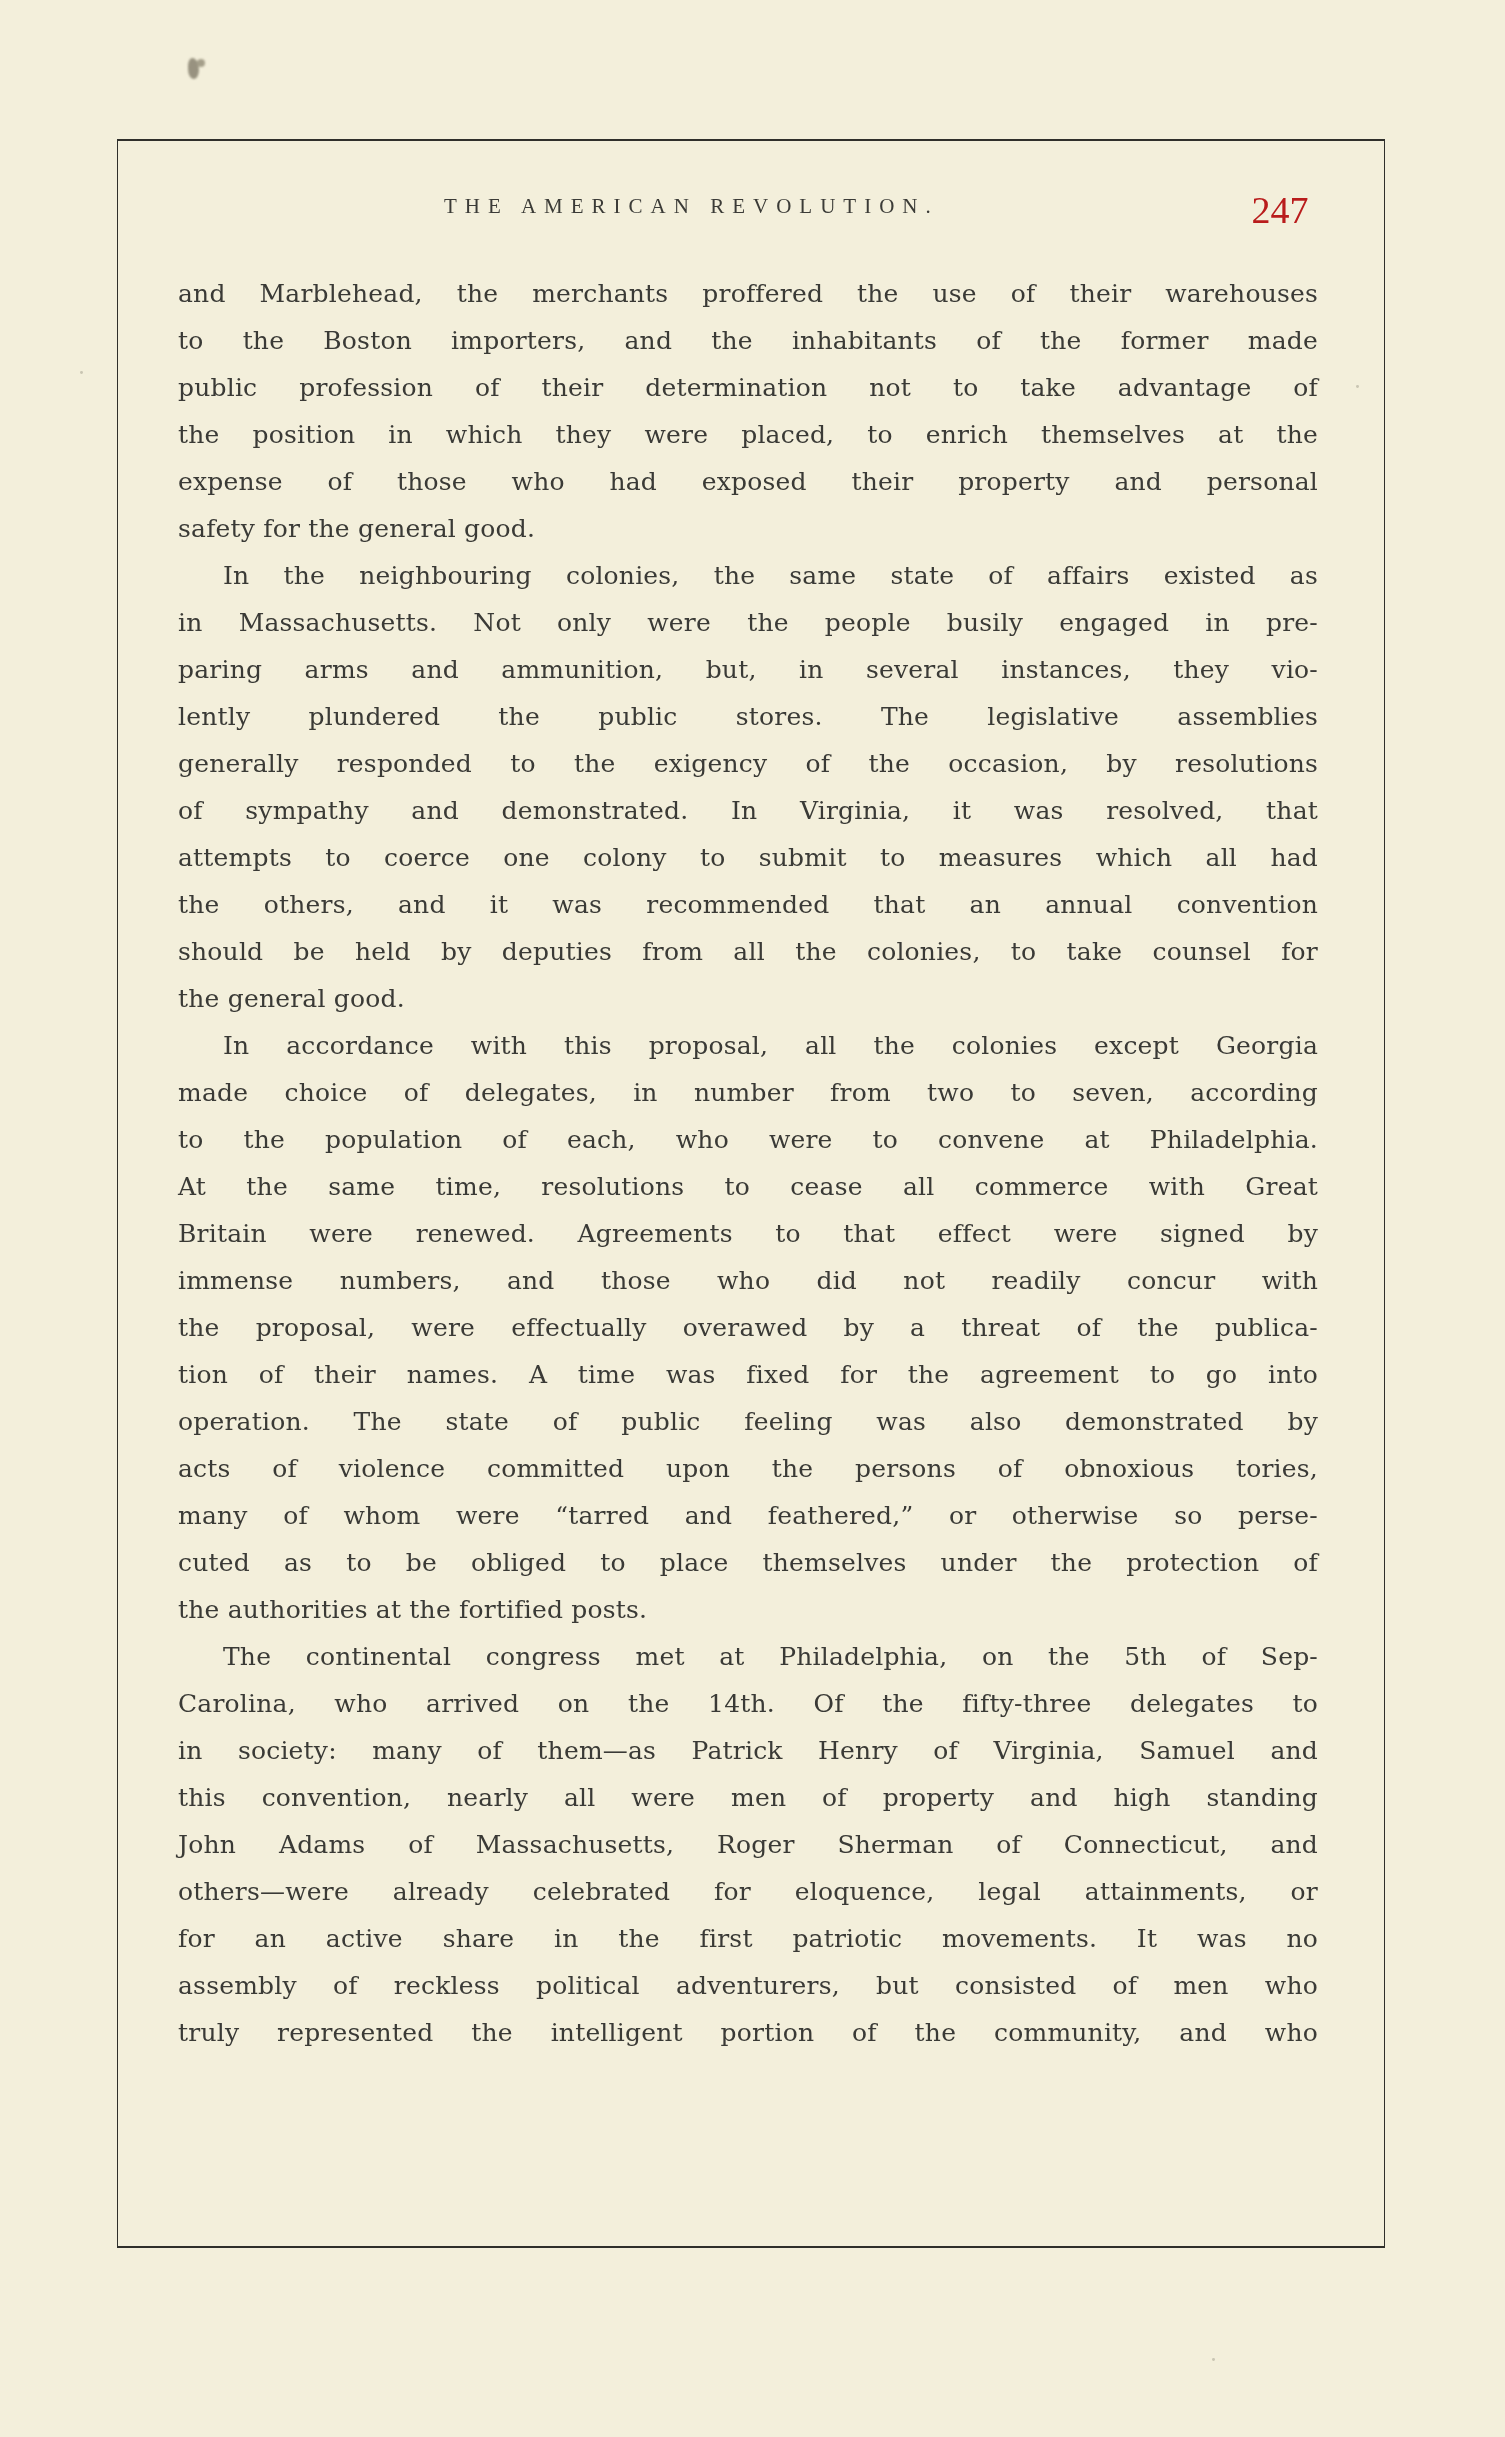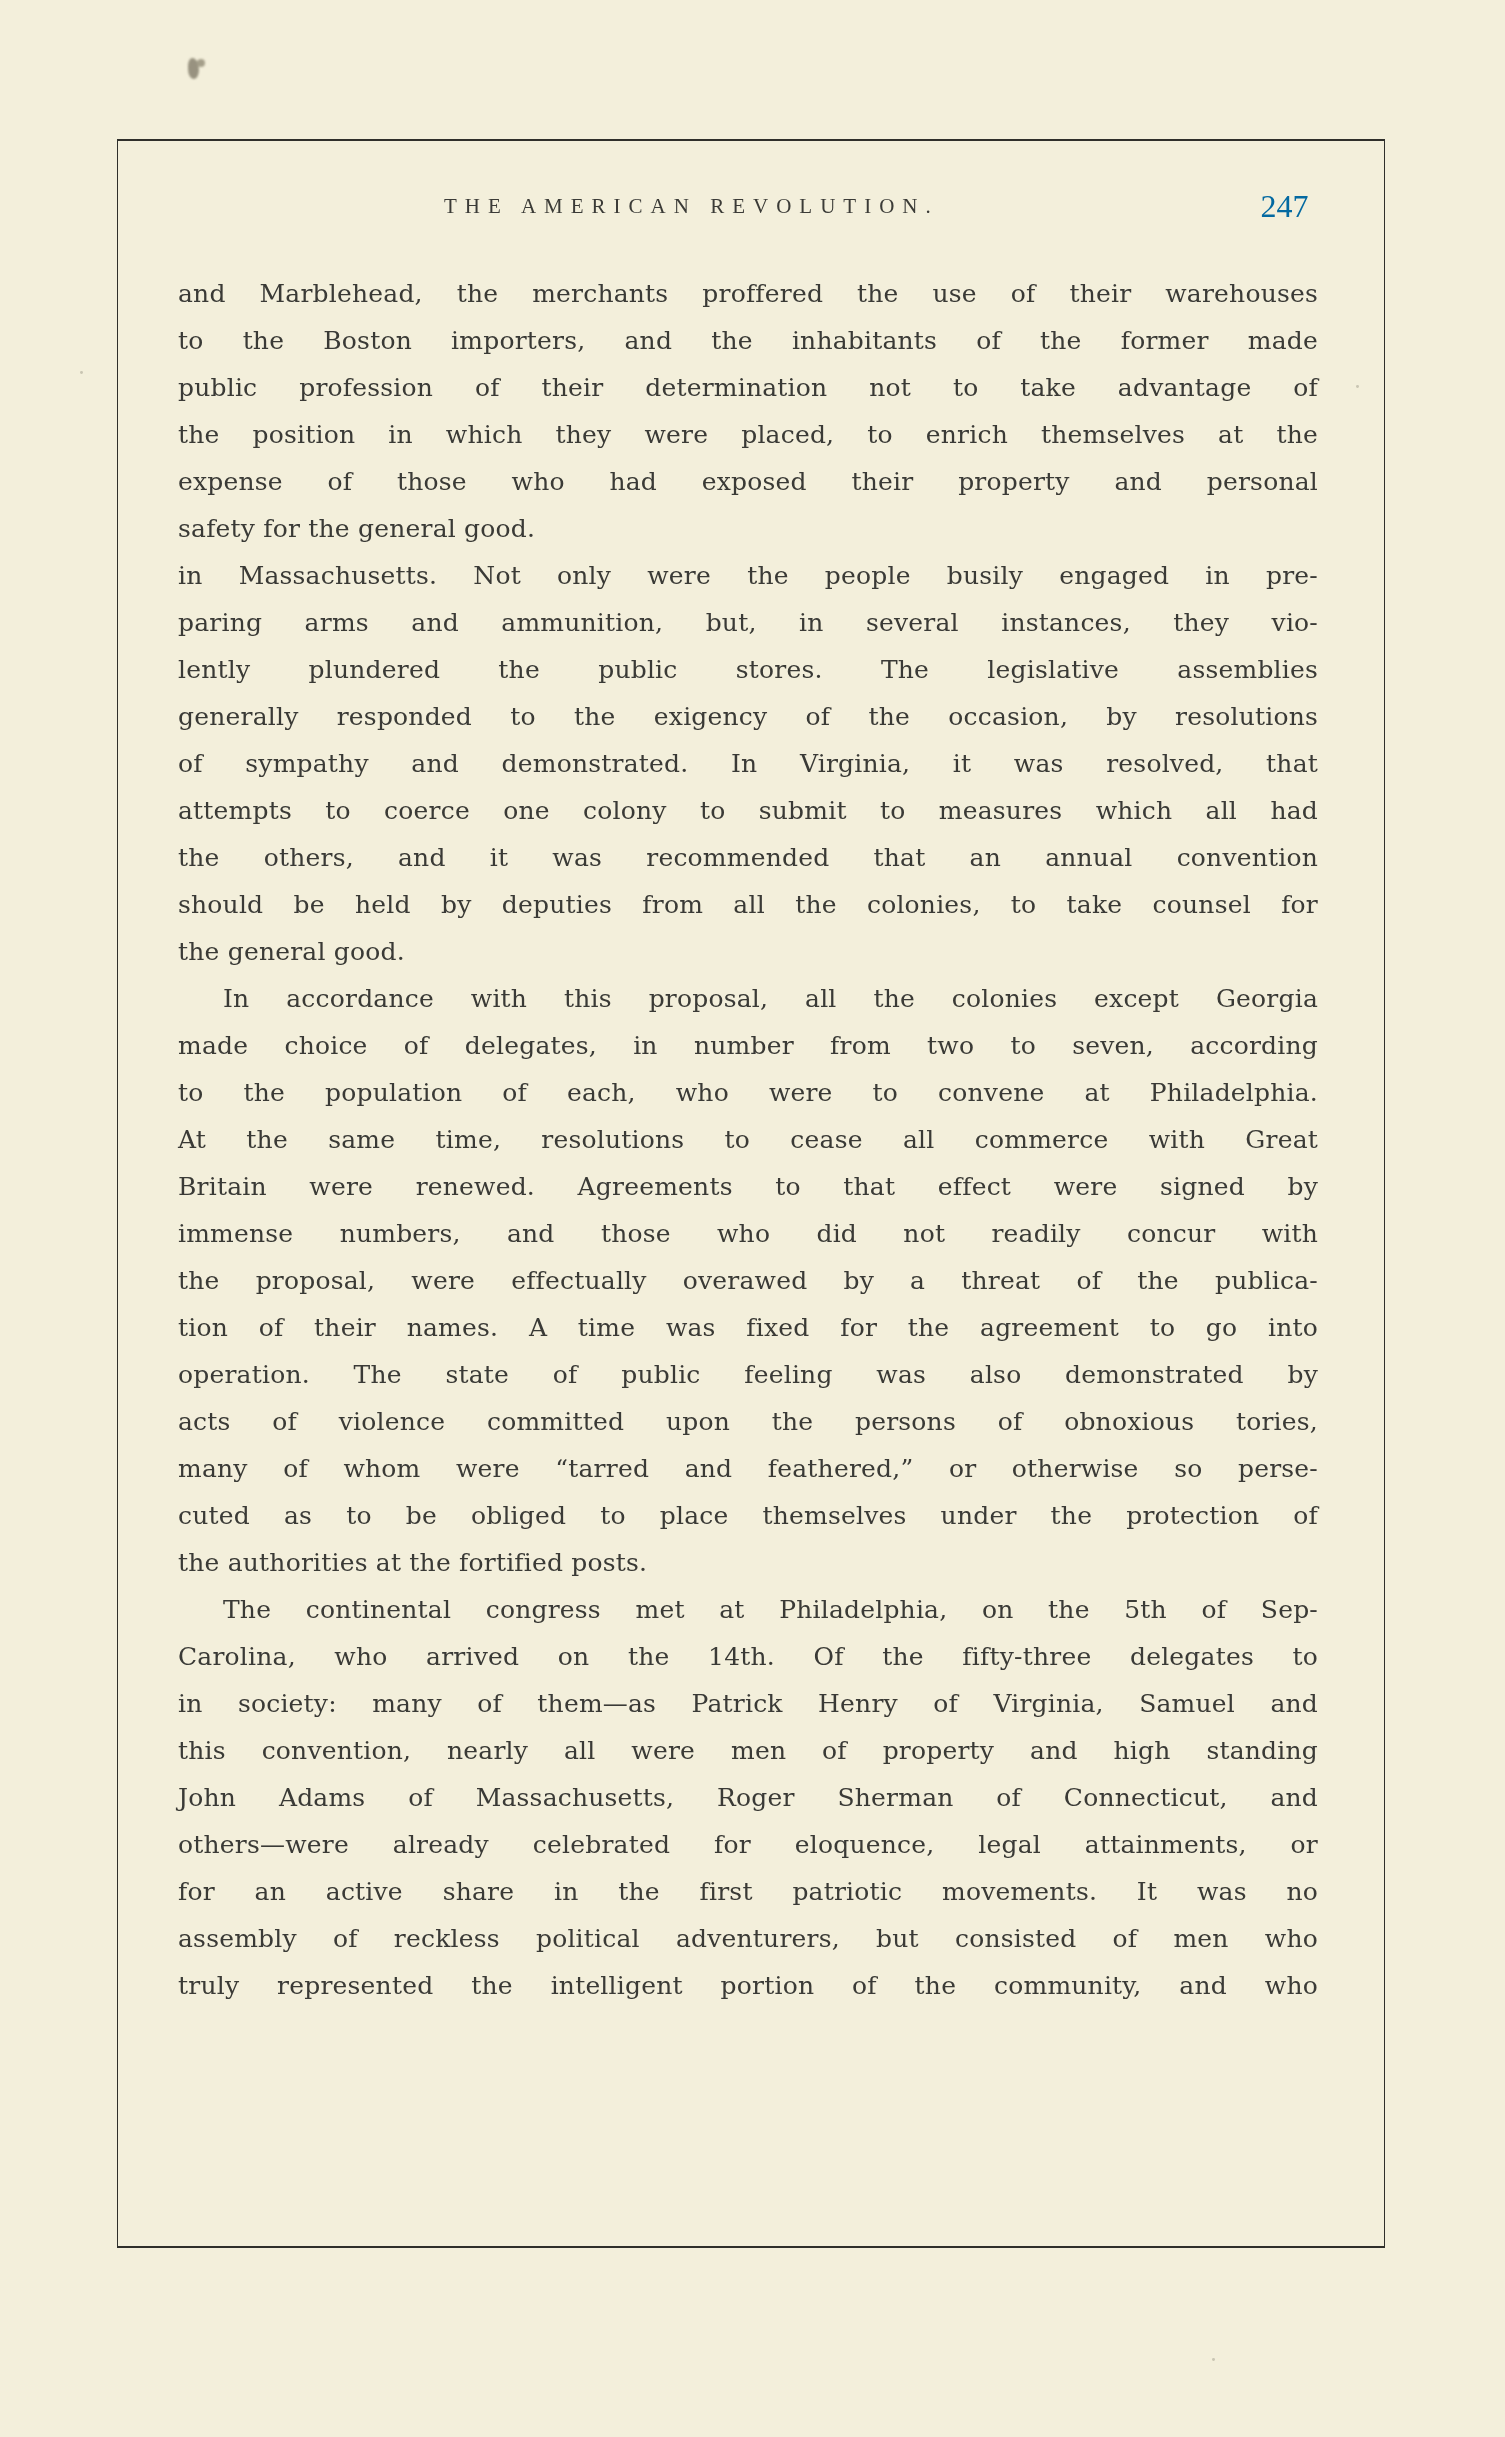--- a/index.html
+++ b/index.html
@@ -43,22 +43,22 @@
   .running-title {
     position: absolute; left: 268px; top: 5.6px;
     font-family: "Liberation Serif", "DejaVu Serif", serif;
     font-size: 21px;
     letter-spacing: 8px;
     color: #3b3b37;
   }
   .page-number {
     position: absolute; right: 9.4px; top: 0px;
     font-family: "Liberation Serif", "DejaVu Serif", serif;
-    font-size: 32px;
-    color: #0369a1;
+    font-size: 38px;
+    color: #b91c1c;
   }
   .body-text {
     position: absolute;
     left: 178px; top: 270px;
     width: 1140px;
   }
   .line {
     display: block;
     height: 47px;
     line-height: 47px;
@@ -90,20 +90,21 @@
 <div class="body-text" id="body-text">
     <div>
       <span class="line">and Marblehead, the merchants proffered the use of their warehouses</span>
       <span class="line">to the Boston importers, and the inhabitants of the former made</span>
       <span class="line">public profession of their determination not to take advantage of</span>
       <span class="line">the position in which they were placed, to enrich themselves at the</span>
       <span class="line">expense of those who had exposed their property and personal</span>
       <span class="line last">safety for the general good.</span>
     </div>
     <div>
+      <span class="line indent">In the neighbouring colonies, the same state of affairs existed as</span>
       <span class="line">in Massachusetts.  Not only were the people busily engaged in pre-</span>
       <span class="line">paring arms and ammunition, but, in several instances, they vio-</span>
       <span class="line">lently plundered the public stores.  The legislative assemblies</span>
       <span class="line">generally responded to the exigency of the occasion, by resolutions</span>
       <span class="line">of sympathy and demonstrated.  In Virginia, it was resolved, that</span>
       <span class="line">attempts to coerce one colony to submit to measures which all had</span>
       <span class="line">the others, and it was recommended that an annual convention</span>
       <span class="line">should be held by deputies from all the colonies, to take counsel for</span>
       <span class="line last">the general good.</span>
     </div>

